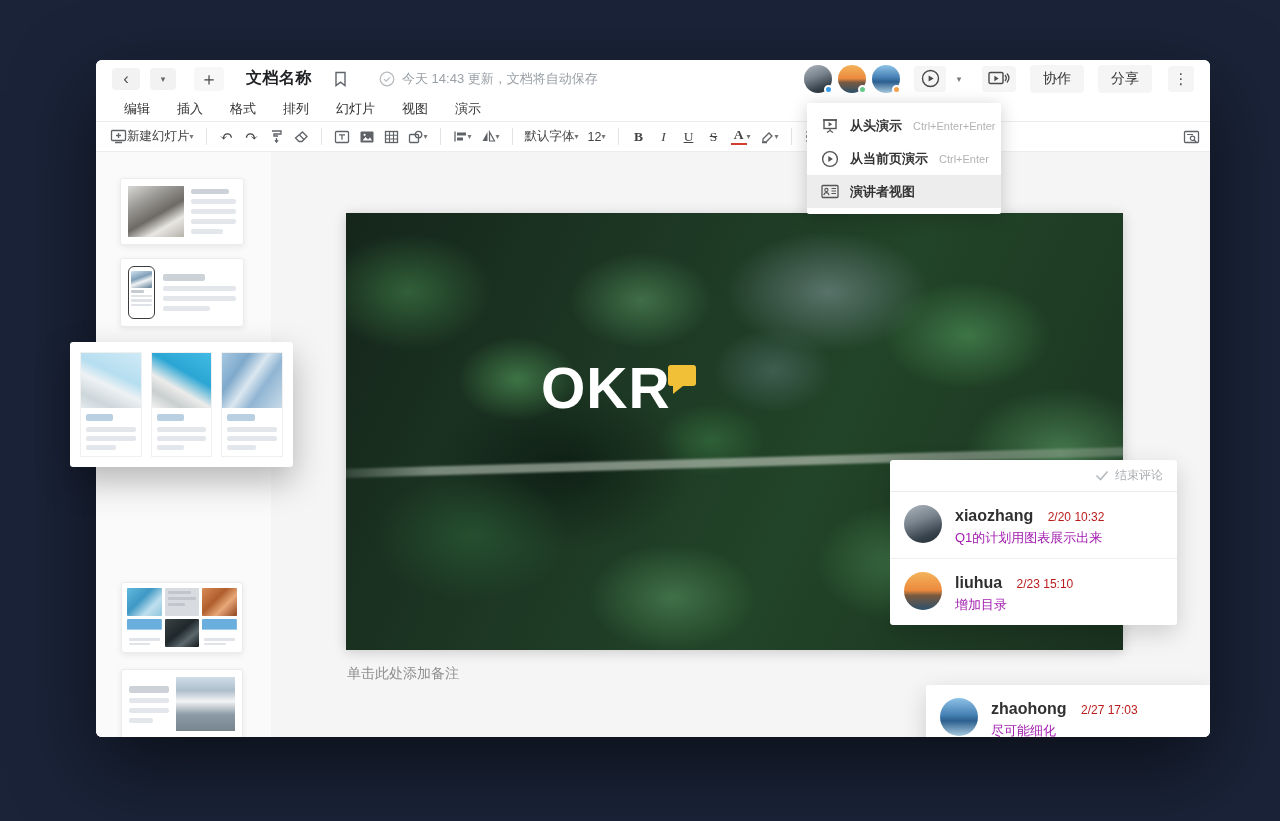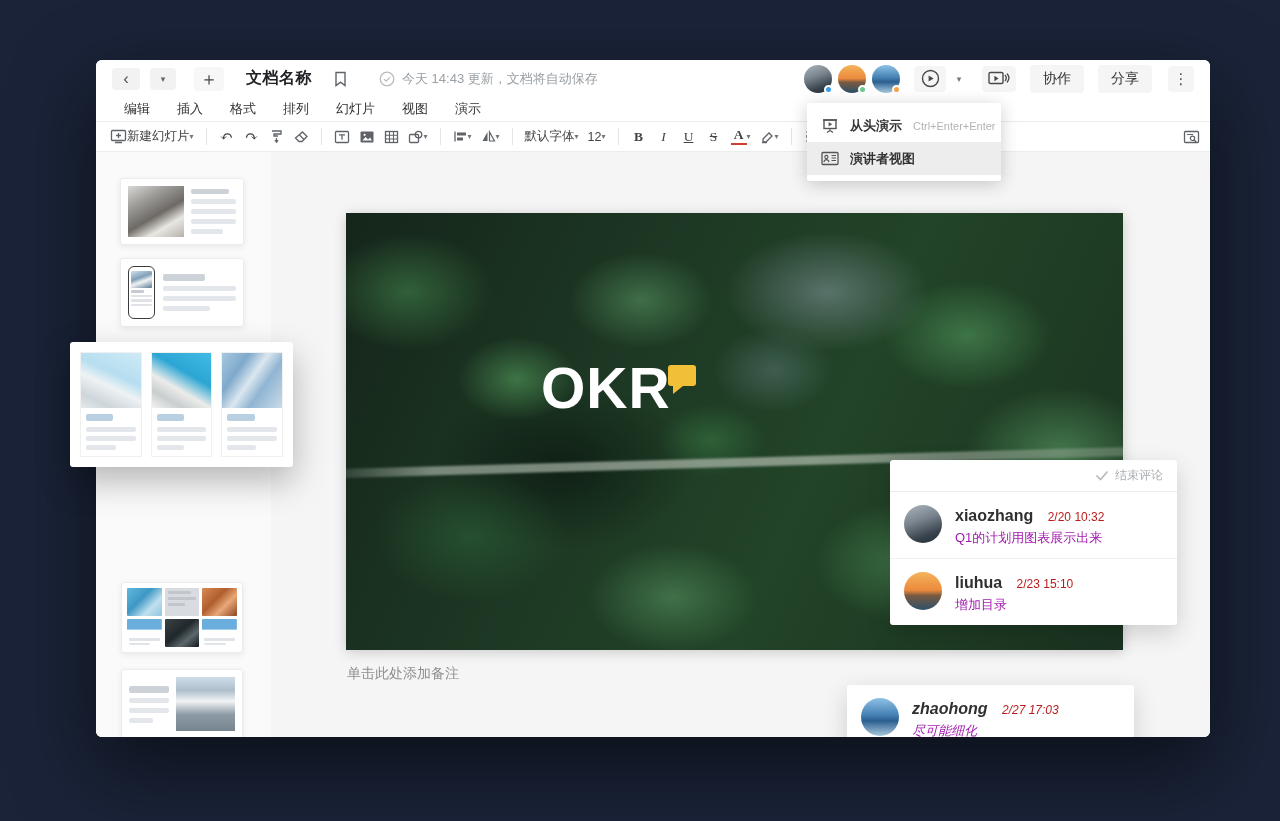--- a/index.html
+++ b/index.html
@@ -124,21 +124,21 @@
   .dropdown { position:absolute; left:711px; top:43px; width:194px; background:#fff; border-radius:2px;
     box-shadow:0 3px 18px rgba(0,0,0,.2); padding:6px 0; z-index:60; }
   .dd-item { height:33px; display:flex; align-items:center; gap:11px; padding:0 14px; cursor:pointer; }
   .dd-item.active { background:#ededee; }
   .dd-label { font-size:13px; color:#333; font-weight:600; white-space:nowrap; }
   .dd-short { font-size:11px; color:#b3b3b3; margin-left:auto; white-space:nowrap; }
   
   .ccard { position:absolute; width:287px; background:#fff; border-radius:3px;
     box-shadow:0 8px 24px rgba(0,0,0,.16); z-index:30; }
   .ccard1 { left:794px; top:308px; }
-  .ccard2 { left:751px; top:533px;font-style:italic; }
+  .ccard2 { left:830px; top:533px; }
   .chead { height:32px; display:flex; align-items:center; justify-content:flex-end; gap:6px;
     padding:0 14px; border-bottom:1px solid #ececec; color:#a9adb2; font-size:12px; cursor:pointer; }
   .crow { display:flex; gap:13px; padding:13px 14px 11px; }
   .crow + .crow { border-top:1px solid #efefef; }
   .cav { width:38px; height:38px; border-radius:50%; flex:none; }
   .cbody { padding-top:2px; }
   .cname { font-size:16px; font-weight:700; color:#303030; display:inline; }
   .ctime { font-size:12px; color:#b91c1c; margin-left:10px; }
   .ctext { font-size:13px; color:#a21caf; margin-top:4px; }
   svg { flex:none; }
@@ -459,20 +459,28 @@
     <div class="dd-item">
       <svg width="18" height="16" viewBox="0 0 18 16">
           <path d="M2 2h14" stroke="#555" stroke-width="1.4"></path>
           <rect x="3" y="2" width="12" height="8.5" fill="none" stroke="#555" stroke-width="1.4"></rect>
           <path d="M7.6 4l3.6 2.2-3.6 2.2z" fill="#555"></path>
           <path d="M9 10.5v2.5M6 14.5l3-2 3 2" fill="none" stroke="#555" stroke-width="1.2"></path>
         </svg>
       <span class="dd-label">从头演示</span>
       <span class="dd-short">Ctrl+Enter+Enter</span>
     </div>
+    <div class="dd-item">
+      <svg width="18" height="18" viewBox="0 0 18 18">
+          <circle cx="9" cy="9" r="7.4" fill="none" stroke="#555" stroke-width="1.4"></circle>
+          <path d="M7.3 6l4.6 3-4.6 3z" fill="#555"></path>
+        </svg>
+      <span class="dd-label">从当前页演示</span>
+      <span class="dd-short">Ctrl+Enter</span>
+    </div>
     <div class="dd-item active">
       <svg width="18" height="15" viewBox="0 0 18 15">
           <rect x="1" y="1.5" width="16" height="12" rx="1" fill="none" stroke="#555" stroke-width="1.3"></rect>
           <circle cx="5.4" cy="6" r="1.6" fill="none" stroke="#555" stroke-width="1.1"></circle>
           <path d="M2.8 11.2c.4-1.8 1.3-2.6 2.6-2.6s2.2.8 2.6 2.6" fill="none" stroke="#555" stroke-width="1.1"></path>
           <path d="M10.5 4.5h4.5M10.5 7h4.5M10.5 9.5h4.5" stroke="#555" stroke-width="1.1"></path>
         </svg>
       <span class="dd-label">演讲者视图</span>
       <span class="dd-short"></span>
     </div>

